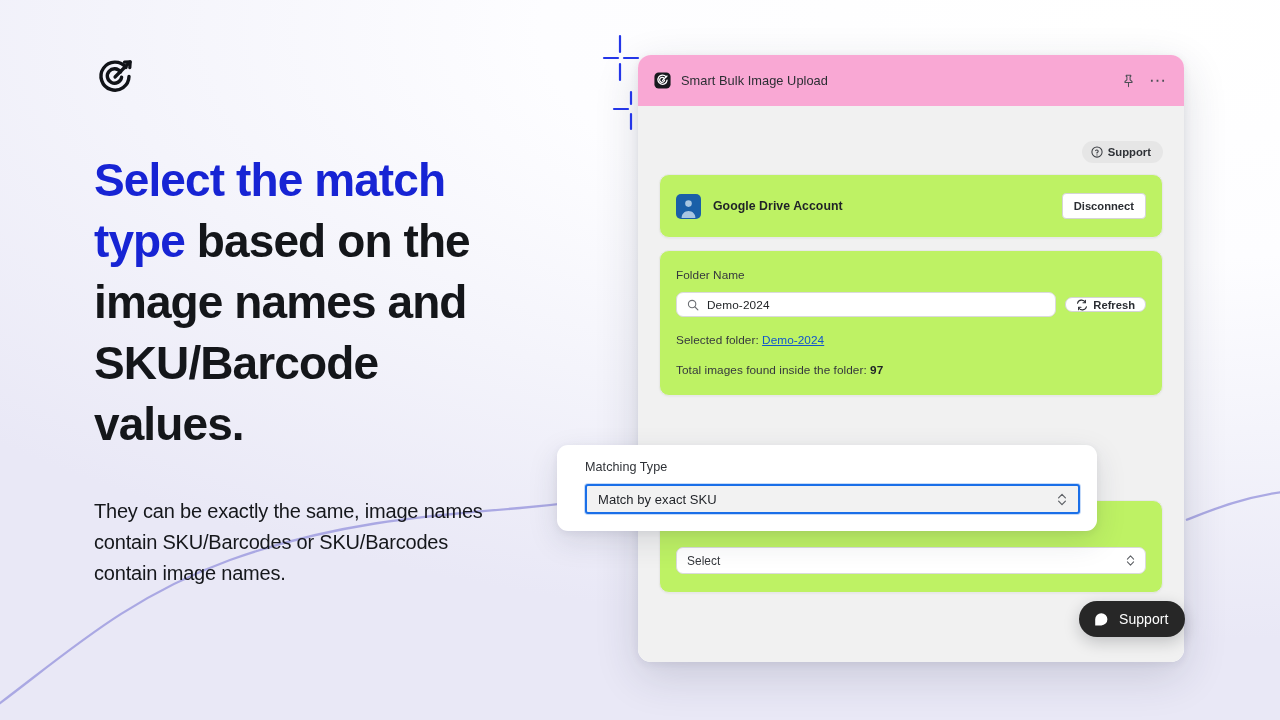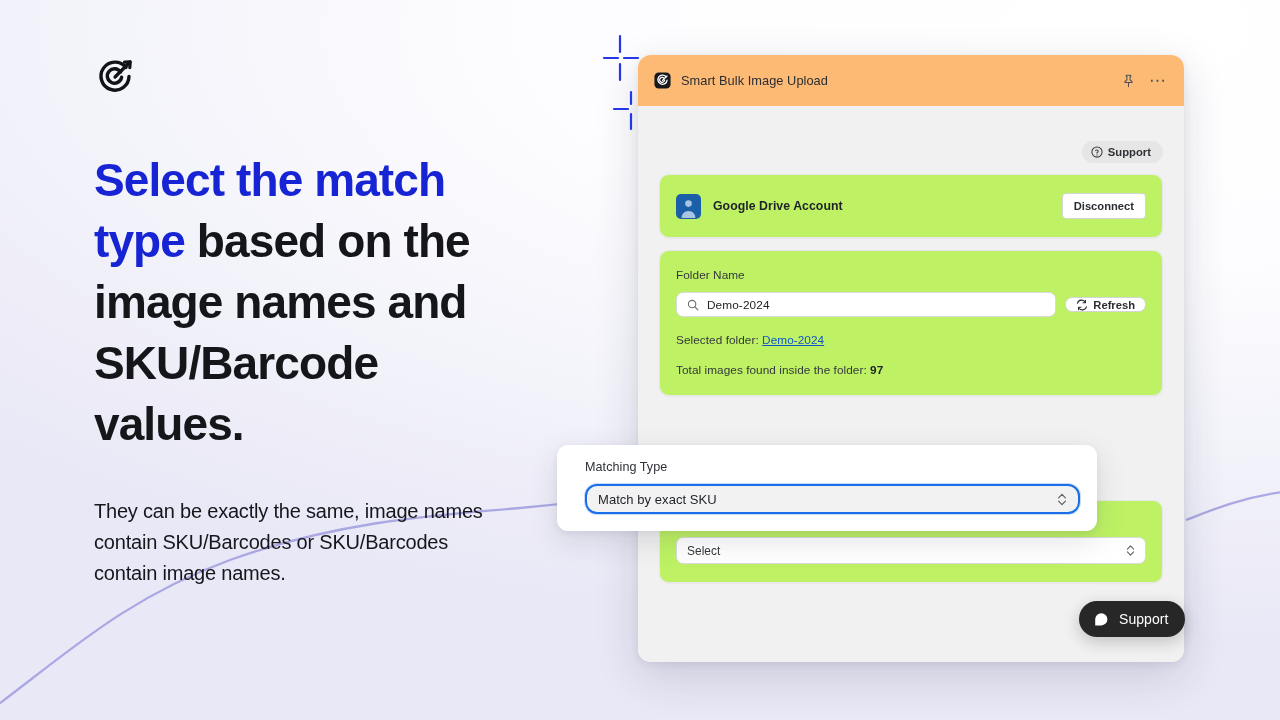--- a/index.html
+++ b/index.html
@@ -76,21 +76,21 @@
     background: #ffffff;
     border-radius: 13px;
     box-shadow: 0 14px 44px rgba(40, 44, 70, 0.16), 0 2px 8px rgba(40, 44, 70, 0.08);
     overflow: hidden;
     display: flex;
     flex-direction: column;
   }
   .titlebar {
     height: 51px;
     flex: 0 0 51px;
-    background: #fdba74;
+    background: #f9a8d4;
     display: flex;
     align-items: center;
     padding: 0 17px 0 16px;
     box-sizing: border-box;
   }
   .tb-icon {
     width: 17px;
     height: 17px;
     flex: 0 0 17px;
     margin-right: 10px;
@@ -265,21 +265,21 @@
     margin-top: 12px;
     height: 52px;
     background: #f1f1f1;
   }
 
   .replace-card {
     margin-top: 40px;
     padding: 15px 16px 18px 16px;
   }
   .select-box {
-    margin-top: 7px;
+    margin-top: 17px;
     height: 27px;
     border: 1px solid #dadadc;
     border-radius: 7px;
     background: #ffffff;
     display: flex;
     align-items: center;
     padding: 0 10px;
     box-sizing: border-box;
     cursor: pointer;
   }
@@ -311,21 +311,21 @@
   }
   .match-label {
     font-size: 12.6px;
     color: #2f3237;
     letter-spacing: 0.05px;
   }
   .match-select {
     margin-top: 10px;
     height: 30px;
     border: 2px solid #1a6fe8;
-    border-radius: 12px;
+    border-radius: 3px;
     background: #f2f2f2;
     display: flex;
     align-items: center;
     padding: 0 11px;
     box-sizing: border-box;
     cursor: pointer;
     box-shadow: 0 0 0 1px rgba(26, 111, 232, 0.25);
   }
   .match-val {
     font-size: 13px;

